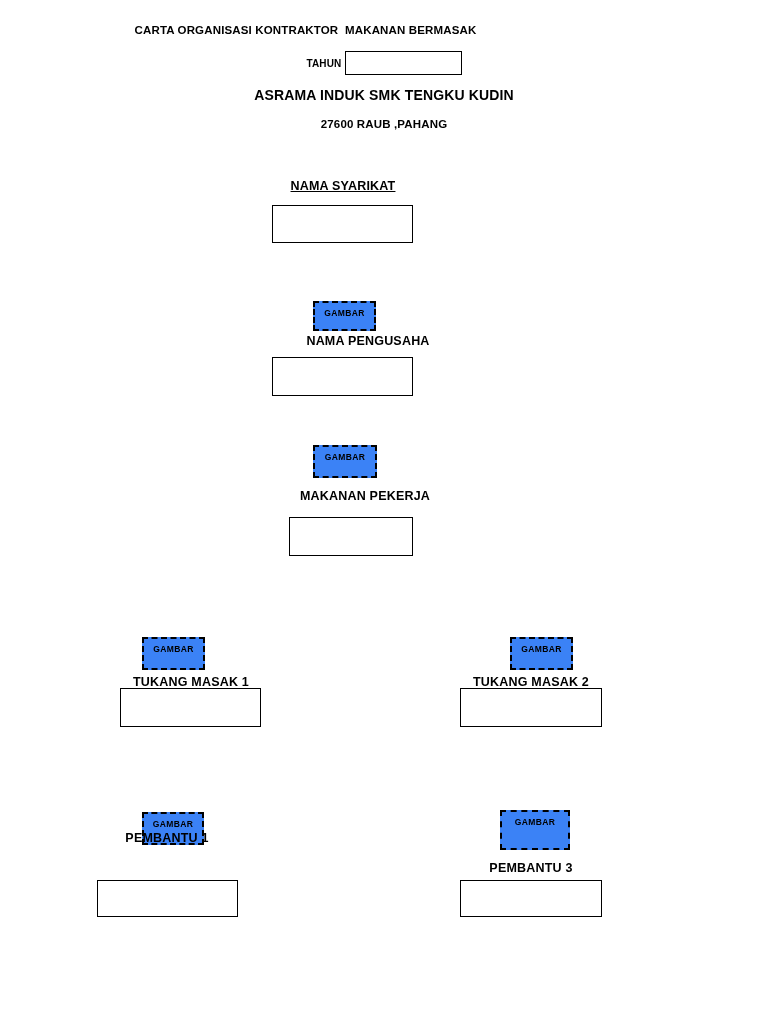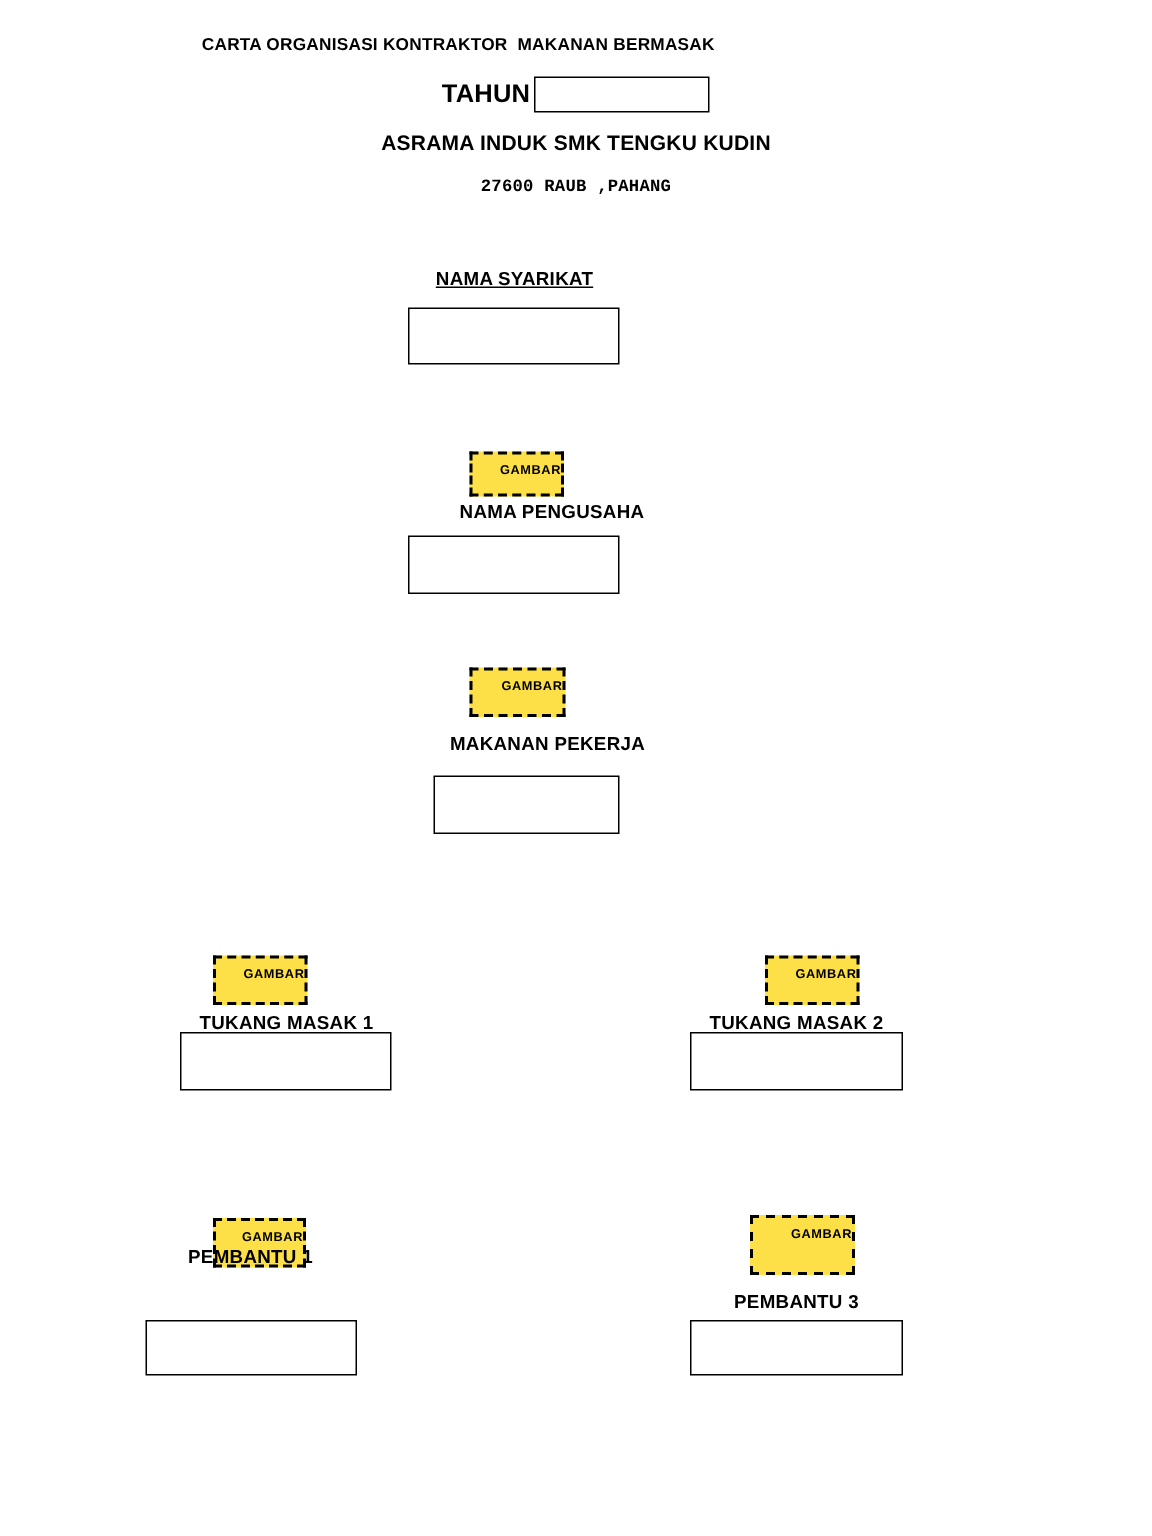--- a/index.html
+++ b/index.html
@@ -33,21 +33,21 @@
   }
 
   .tahun-row {
     left: 0; top: 51px;
     width: 768px;
     display: flex;
     justify-content: center;
     align-items: center;
   }
   .tahun-label {
-    font-size: 17px;
+    font-size: 10px;
     font-weight: bold;
     letter-spacing: 0.15px;
     margin-right: 3px;
   }
   .tahun-box {
     width: 117px;
     height: 24px;
     border: 1.6px solid #000;
     background: #fff;
   }
@@ -60,37 +60,36 @@
     font-weight: bold;
     letter-spacing: 0.15px;
   }
   .addr-line-2 {
     left: 0; top: 118px;
     width: 768px;
     text-align: center;
     font-size: 11.5px;
     font-weight: bold;
     letter-spacing: 0.15px;
-    font-family: Liberation Mono, monospace;
   }
 
   
   .node-label {
     font-size: 12.5px;
     font-weight: bold;
     letter-spacing: 0.2px;
     text-align: center;
     white-space: nowrap;
   }
 
   .photo-box {
     border: 2px dashed #000;
-    background: #fde047;
+    background: #3b82f6;
     display: flex;
-    justify-content: flex-end;
+    justify-content: center;
     align-items: flex-start;
   }
   .photo-box span {
     font-size: 8.5px;
     font-weight: bold;
     letter-spacing: 0.4px;
     margin-top: 5px;
   }
 
   .name-box {

